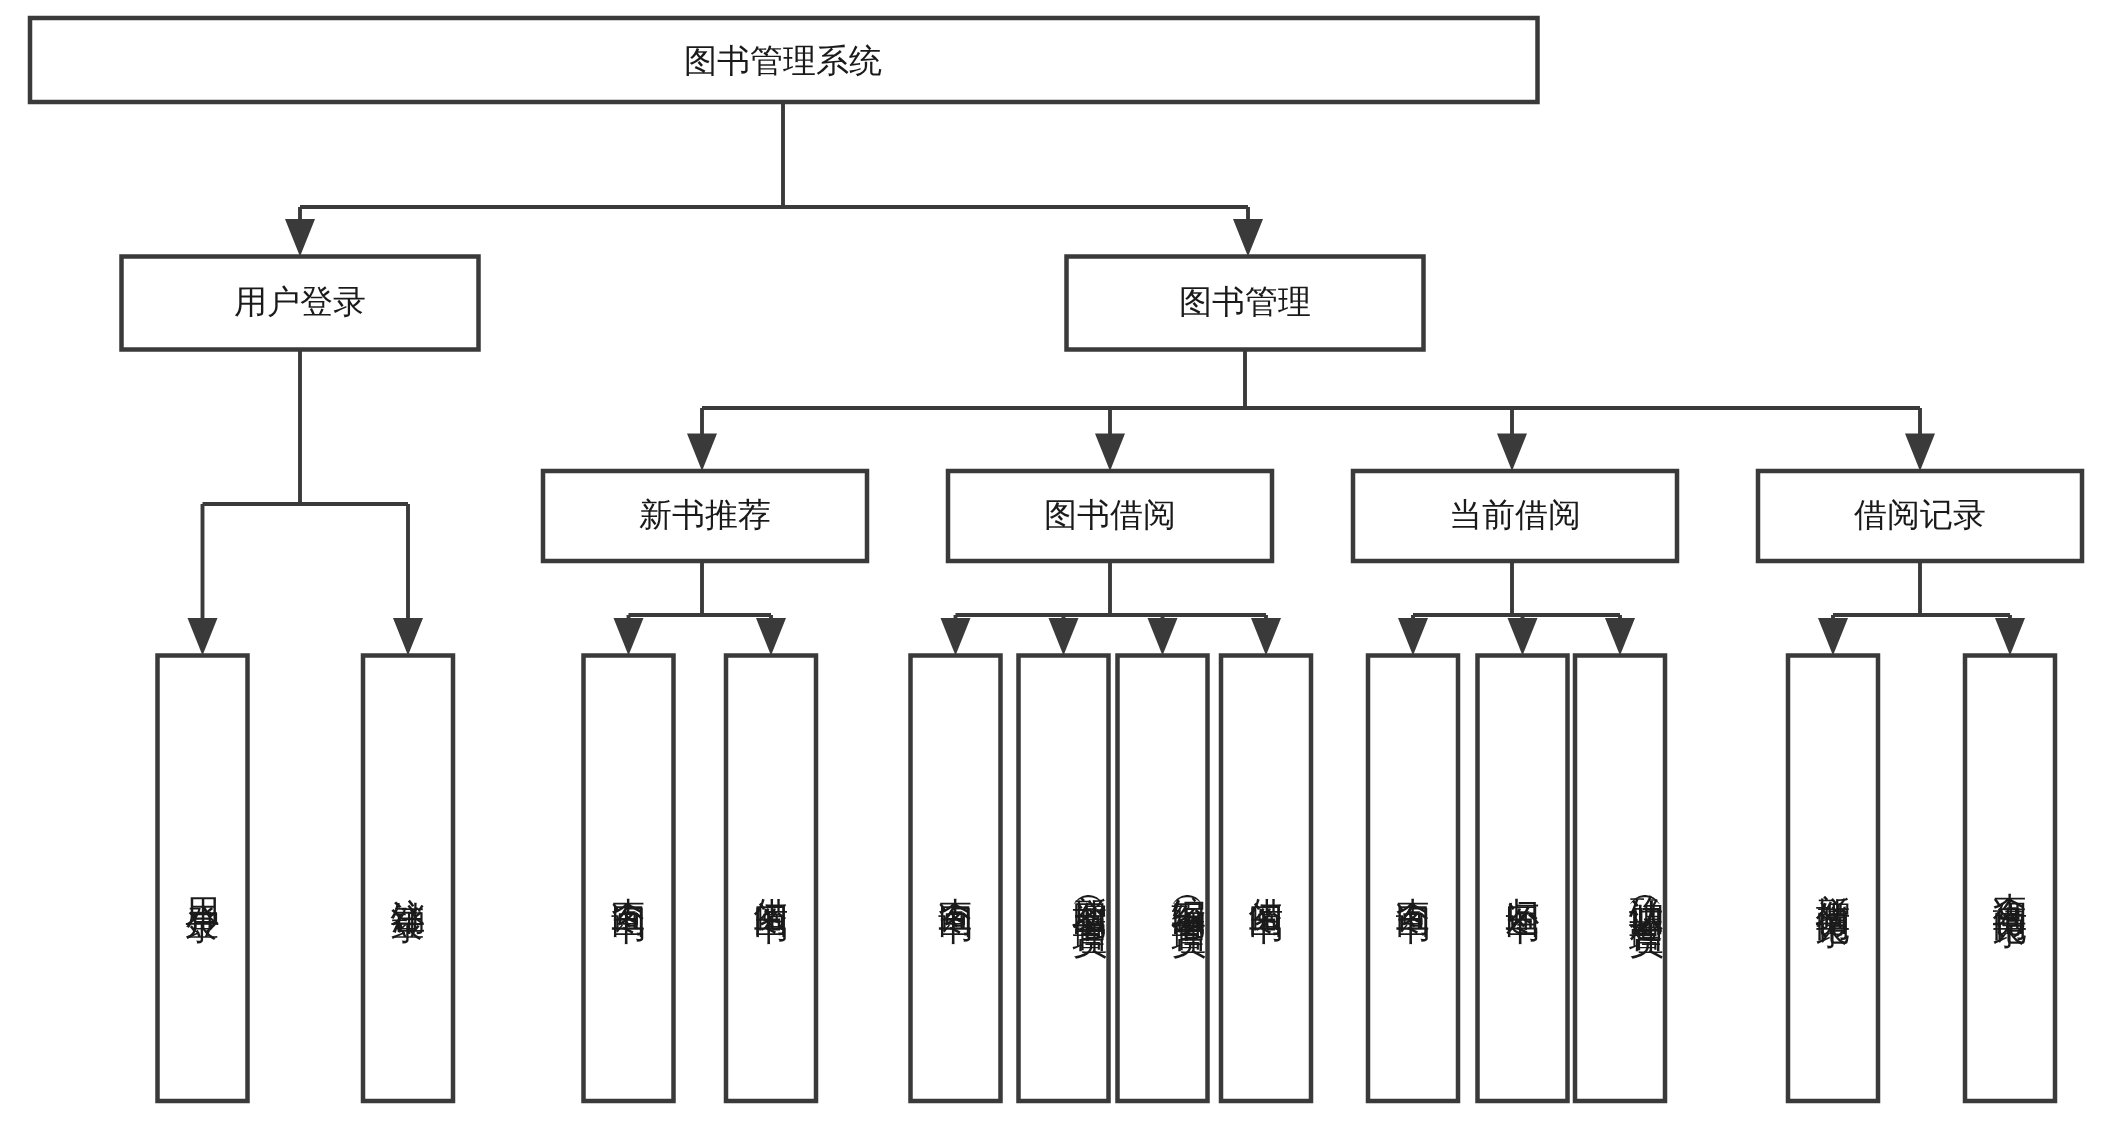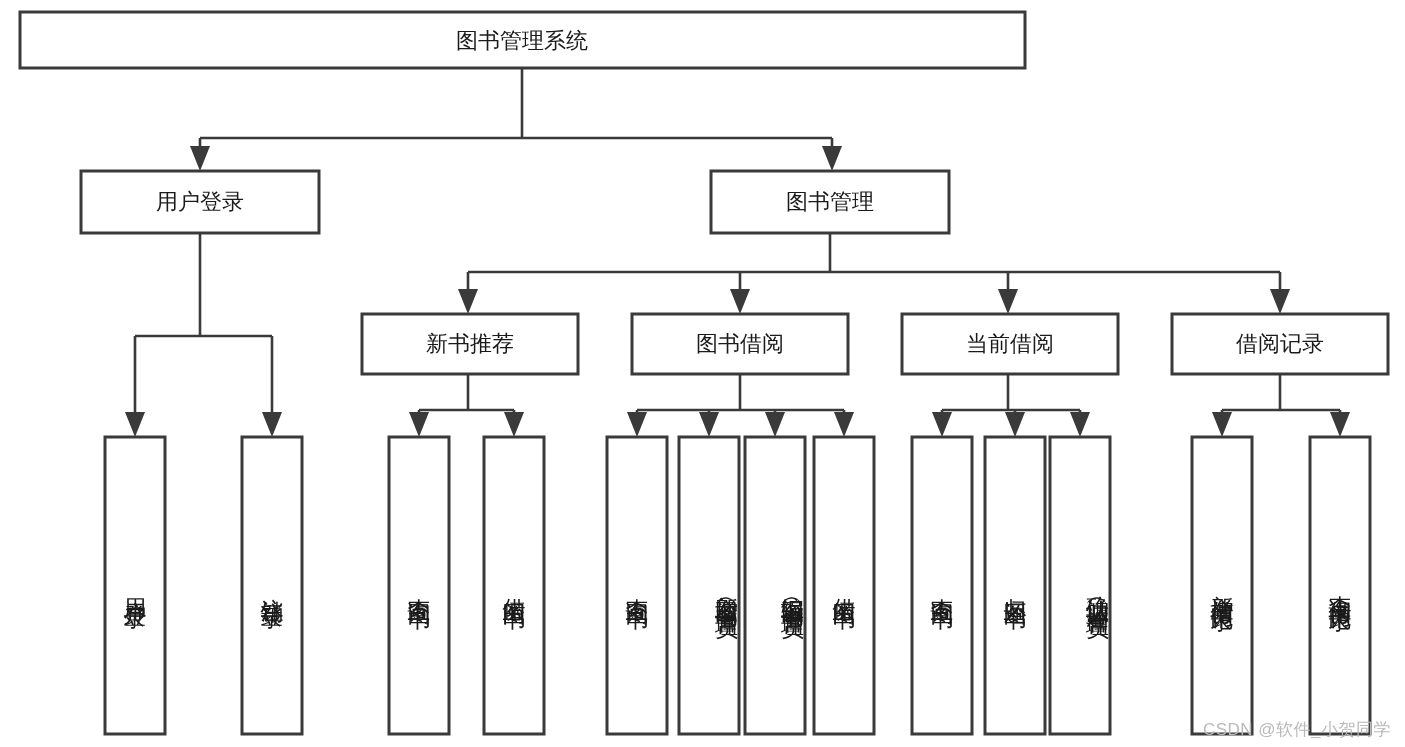--- a/index.html
+++ b/index.html
@@ -207,15 +207,14 @@
   <div class="vert-label" style="left:607px; top:437px; width:60px; height:297px; display:flex; align-items:center; justify-content:center;">查询图书</div>
   <div class="vert-label" style="left:679px; top:443px; width:60px; height:297px; display:flex; align-items:flex-start; justify-content:center;">新增图书（管理员）</div>
   <div class="vert-label" style="left:745px; top:443px; width:60px; height:297px; display:flex; align-items:flex-start; justify-content:center;">编辑图书（管理员）</div>
   <div class="vert-label" style="left:814px; top:437px; width:60px; height:297px; display:flex; align-items:center; justify-content:center;">借阅图书</div>
   <div class="vert-label" style="left:912px; top:437px; width:60px; height:297px; display:flex; align-items:center; justify-content:center;">查询图书</div>
   <div class="vert-label" style="left:985px; top:437px; width:60px; height:297px; display:flex; align-items:center; justify-content:center;">归还图书</div>
   <div class="vert-label" style="left:1050px; top:443px; width:60px; height:297px; display:flex; align-items:flex-start; justify-content:center;">确认归还（管理员）</div>
   <div class="vert-label" style="left:1192px; top:437px; width:60px; height:297px; display:flex; align-items:center; justify-content:center;">新增借阅记录</div>
   <div class="vert-label" style="left:1310px; top:437px; width:60px; height:297px; display:flex; align-items:center; justify-content:center;">查询借阅记录</div>
 
-  <div class="watermark">CSDN @软件_小贺同学</div>
 
 </div>
 
 </body></html>

